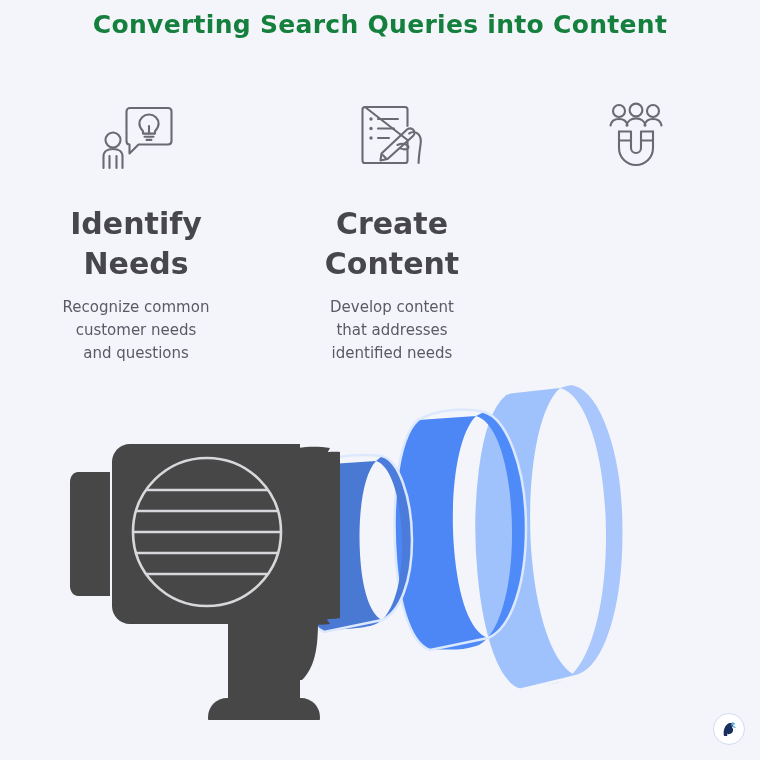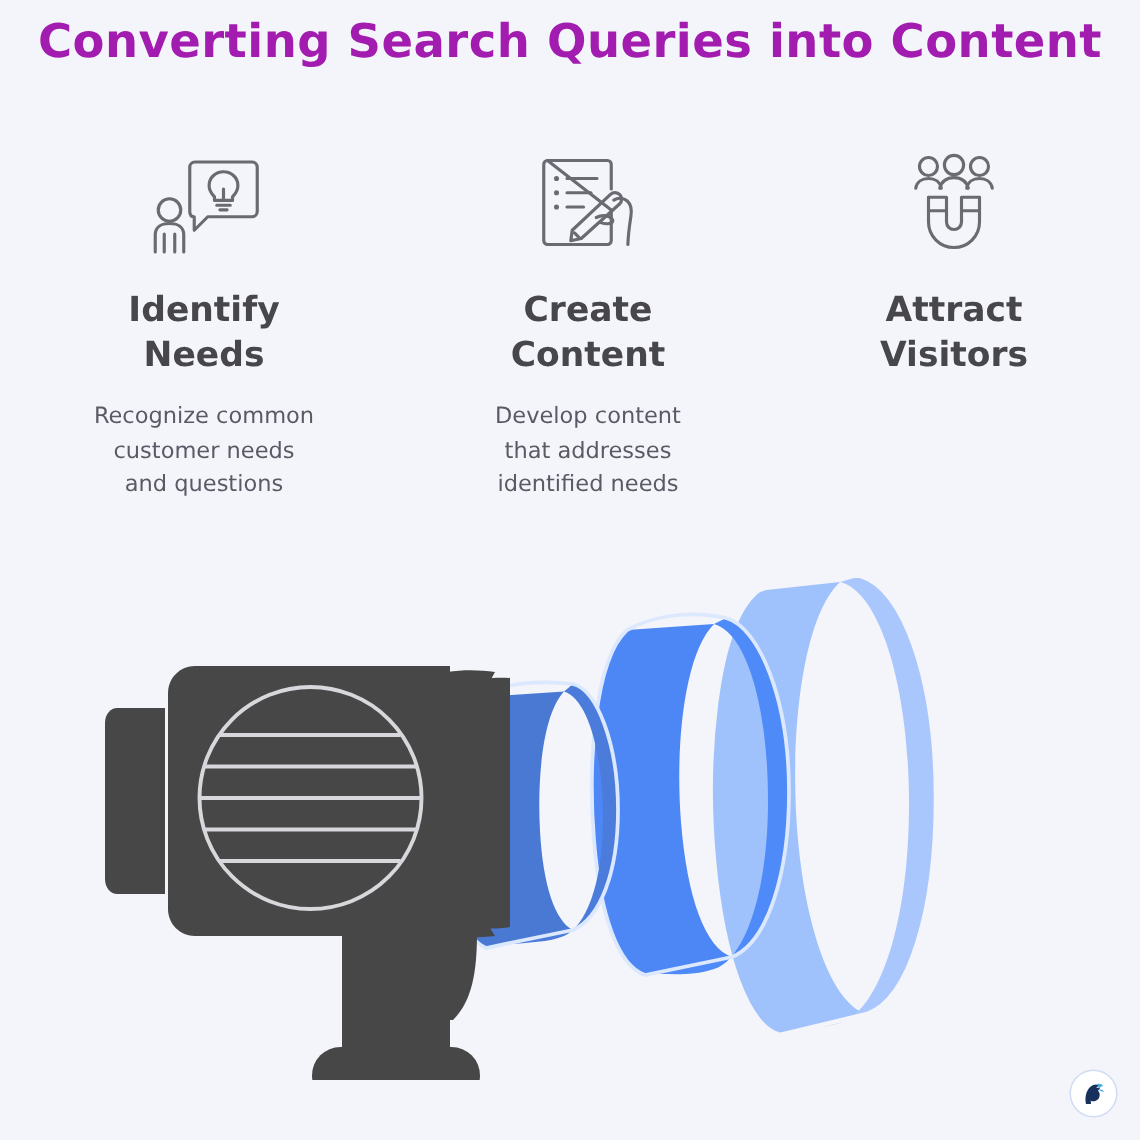--- a/index.html
+++ b/index.html
@@ -22,24 +22,24 @@
   }
 
   
   .title {
     position: absolute;
     top: 10px;
     left: 0;
     width: 760px;
     text-align: center;
     font-family: "DejaVu Sans", sans-serif;
-    font-size: 31px;
+    font-size: 25px;
     font-weight: bold;
     letter-spacing: 0.3px;
-    color: #a21caf;
+    color: #15803d;
     white-space: nowrap;
   }
 
   
   .columns {
     position: absolute;
     top: 100px;
     left: 0;
     width: 760px;
     display: flex;
@@ -58,23 +58,23 @@
   .col-3 { width: 248px; }
 
   .icon-wrap {
     height: 76px;
     display: flex;
     align-items: center;
     justify-content: center;
   }
 
   .col-heading {
-    margin-top: 16px;
-    font-family: "DejaVu Sans", sans-serif;
-    font-size: 23px;
+    margin-top: 28px;
+    font-family: "DejaVu Sans", sans-serif;
+    font-size: 30px;
     font-weight: bold;
     line-height: 1.32;
     color: #46464b;
     text-align: center;
     white-space: pre-line;
   }
   .col-body {
     margin-top: 13px;
     font-family: "DejaVu Sans", sans-serif;
     font-size: 15px;
@@ -183,22 +183,20 @@
             <path d="M9.5 25.5 C10.2 21.3 13.7 19 18 19 C22.3 19 25.8 21.3 26.5 25.5"></path>
             <path d="M25.5 25.5 C26.4 21 30.3 18.4 35 18.4 C39.7 18.4 43.6 21 44.5 25.5"></path>
             <path d="M43.5 25.5 C44.2 21.3 47.7 19 52 19 C56.3 19 59.8 21.3 60.5 25.5"></path>
 
             <path d="M18 31.5 L18 48 C18 57.4 25.6 65 35 65 C44.4 65 52 57.4 52 48 L52 31.5"></path>
             <path d="M18 31.5 L30 31.5 L30 48 C30 50.8 32.2 53 35 53 C37.8 53 40 50.8 40 48 L40 31.5 L52 31.5"></path>
             <path d="M18 40.5 L30 40.5 M40 40.5 L52 40.5"></path>
           </svg>
         </span>
       </div>
-      <div class="col-heading">Attract
-Visitors</div>
     </div>
   </div>
 
   <div class="scene">
     <svg width="760" height="360" viewBox="0 0 760 360" fill="none">
 
       <g>
         <path d="M505 34 C476 58 470 150 476 214 C482 278 498 324 520 330 L578 316
                  C556 310 538 264 532 200 C526 136 534 52 560 28 Z" fill="#a0c2fc"></path>
         <path d="M560 28 C586 34 606 96 606 176 C606 256 586 314 560 322

